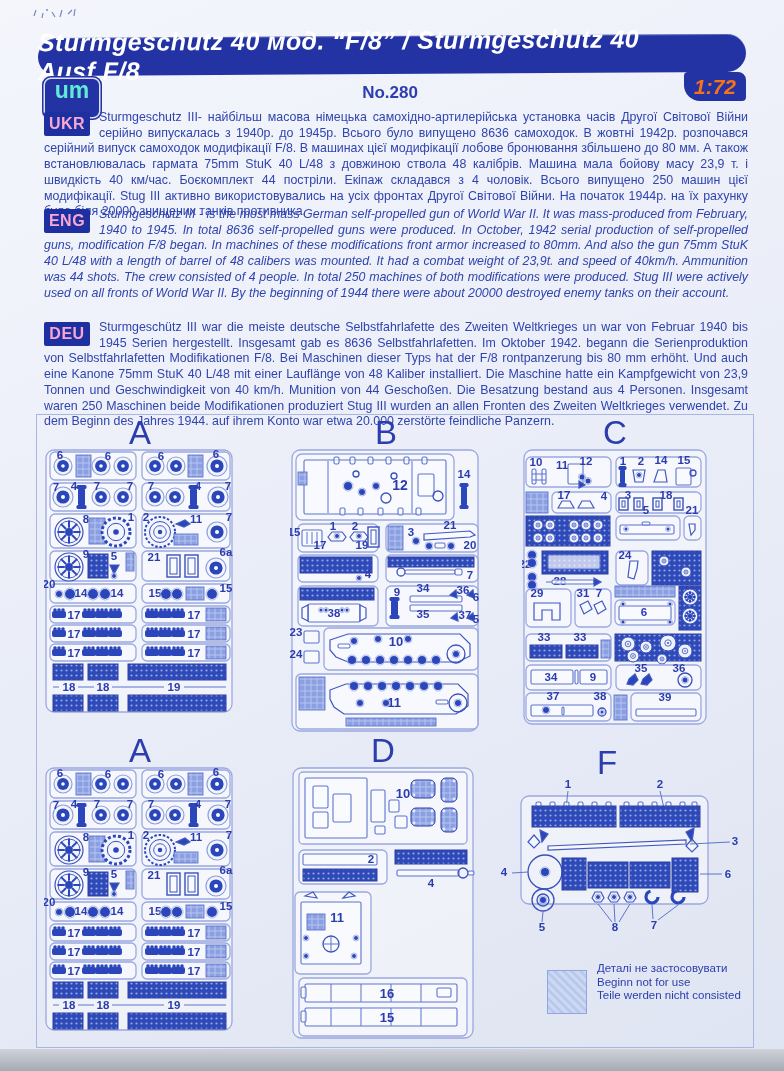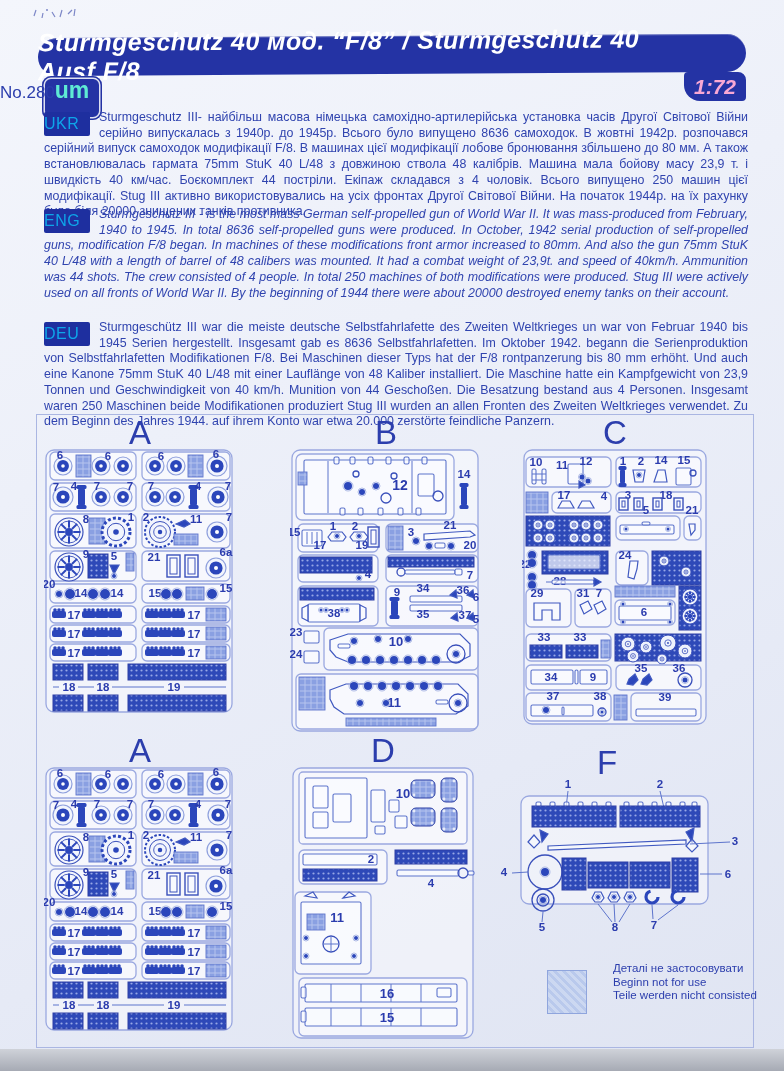--- a/index.html
+++ b/index.html
@@ -8,48 +8,48 @@
     font-family:"Liberation Sans",sans-serif;}
   .photo-bottom{position:absolute;left:0;bottom:0;width:784px;height:22px;
     background:linear-gradient(#cfd2d9,#a6aab4);}
   .banner{position:absolute;left:38px;top:36px;width:708px;height:38px;background:#2433a4;
     border-radius:20px;display:flex;align-items:center;justify-content:center;color:#fff;
     font-weight:bold;font-style:italic;font-size:25px;letter-spacing:.4px;
     transform:rotate(-.35deg);box-shadow:inset 0 1px 0 rgba(255,255,255,.25);}
   .um-logo{position:absolute;left:42px;top:76px;width:60px;height:28px;background:#2433a4;
     border-radius:9px;color:#5eead4;font-weight:bold;font-size:23px;display:flex;align-items:center;
     justify-content:center;padding-bottom:16px;box-shadow:inset 0 0 0 1.5px #2433a4,inset 0 0 0 3px rgba(255,255,255,.85);}
-  .kit-no{position:absolute;top:83px;left:0;width:780px;color:#2c3ead;
-    font-size:17px;font-weight:normal;}
-  .scale{position:absolute;left:684px;top:72px;width:62px;height:29px;background:#2433a4;color:#f9a8d4;
+  .kit-no{position:absolute;top:83px;left:0;width:780px;text-align:center;color:#2c3ead;
+    font-size:17px;font-weight:bold;}
+  .scale{position:absolute;left:684px;top:72px;width:62px;height:29px;background:#2433a4;color:#f97316;
     font-weight:bold;font-style:italic;font-size:21px;display:flex;align-items:center;
     justify-content:center;border-radius:4px 8px 4px 16px;}
   .para{position:absolute;left:44px;width:704px;color:#3044af;font-size:12.4px;line-height:15.7px;
     text-align:justify;font-weight:500;}
-  .para .badge{float:left;width:46px;height:24px;background:#1e2f9f;color:#0ea5e9;font-weight:normal;
-    font-size:16px;text-align:left;line-height:24px;margin:2px 9px 2px 0;border-radius:2px;
+  .para .badge{float:left;width:46px;height:24px;background:#1e2f9f;color:#f9a8d4;font-weight:bold;
+    font-size:16px;text-align:center;line-height:24px;margin:2px 9px 2px 0;border-radius:2px;
     letter-spacing:.5px;}
   .para.eng{font-style:italic;}
   .sprue-border{position:absolute;left:36px;top:414px;width:716px;height:632px;
     border:1.2px solid #aab6e2;}
   .sprue{position:absolute;}
   .sprue .slabel{color:#2c3ead;font-size:33px;font-weight:500;text-align:center;height:30px;
     line-height:30px;}
   .sprue svg{display:block;}
   svg text{font-family:"Liberation Sans",sans-serif;font-weight:700;fill:#2b3cae;}
   .sfr{fill:rgba(252,253,255,0.45);stroke:#9aa8e0;stroke-width:1.3px;}
   .spl{fill:rgba(250,251,255,0.72);stroke:#5d74cc;stroke-width:1.1px;}
   .sh{stroke:#5d74cc;stroke-width:.9px;}
   .stk{stroke:#2c3fa5;stroke-width:1px;}
   .sln{stroke:#5d74cc;stroke-width:1px;fill:none;}
   .spg{stroke:#4059c0;stroke-width:1.2px;}
   .legend{position:absolute;left:545px;top:962px;width:220px;height:58px;}
   .legend .swatch{position:absolute;left:2px;top:8px;width:38px;height:42px;border:1px solid #8fa5dd;
     background:repeating-linear-gradient(45deg,#ccd8f1 0 3px,#b9c9ec 3px 6px);}
-  .legend .lines{margin-left:68px;color:#2c3ead;font-size:11.5px;line-height:13.5px;font-weight:500;}
+  .legend .lines{margin-left:52px;color:#2c3ead;font-size:11.5px;line-height:13.5px;font-weight:500;}
   .penmarks{position:absolute;left:28px;top:2px;}
 </style>
 </head>
 <body>
 
 <div class="page">
 
   <svg class="penmarks" width="90" height="26">
     <path d="M6 14 l2 -6 M14 16 l1 -5 M24 10 l3 5 M34 8 l-2 7 M40 12 l4 -4 M46 14 l1 -7" stroke="#4a58b0" stroke-width="1.2" fill="none" opacity="0.7"></path>
     <circle cx="19" cy="8" r="1" fill="#4a58b0" opacity="0.7"></circle>

